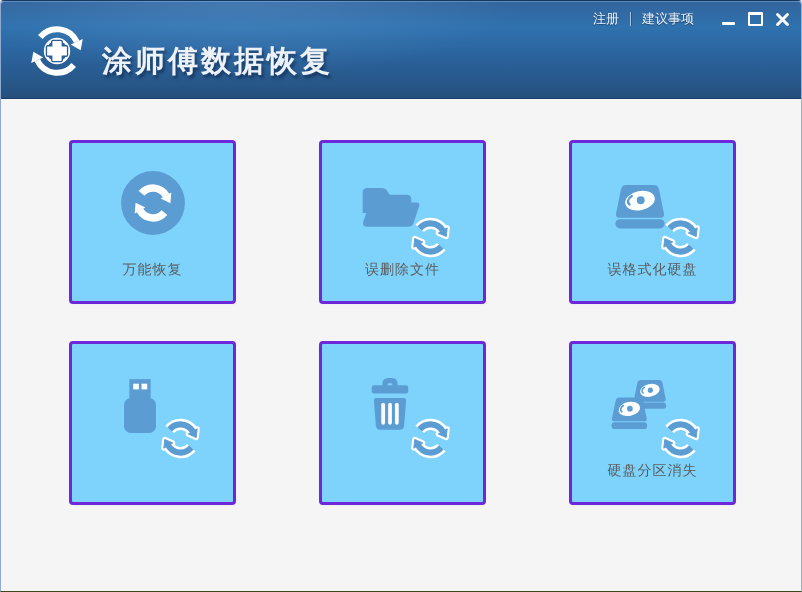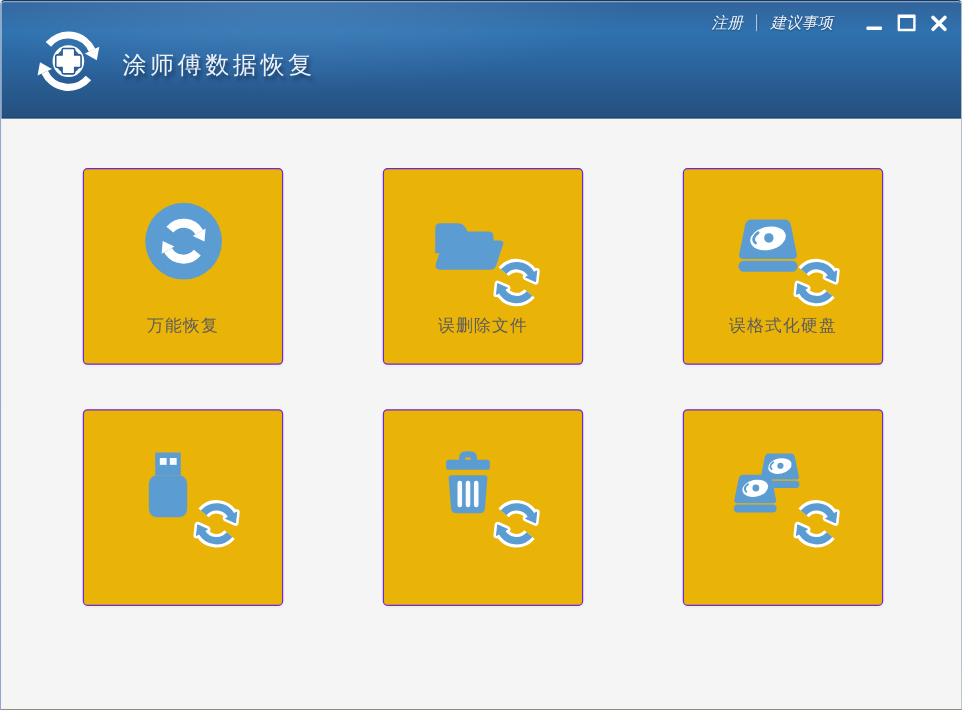--- a/index.html
+++ b/index.html
@@ -15,45 +15,45 @@
     position:relative;height:98px;
     background:
       radial-gradient(ellipse 420px 120px at 30% -10%, rgba(110,165,220,.35), rgba(110,165,220,0) 70%),
       linear-gradient(180deg,#33639b 0%,#2f72ae 26%,#2c67a2 48%,#254f7d 100%);
     box-shadow:inset 0 1px 0 rgba(140,185,230,.45), inset 0 -1px 0 rgba(10,30,60,.35);
     border-radius:3px 3px 0 0;
   }
   .logo{position:absolute;left:23px;top:17px;width:66px;height:66px;}
   .app-title{
     position:absolute;left:101px;top:40px;margin:0;
-    font-size:20px;font-weight:normal;letter-spacing:3px;color:#edf2f9;
+    font-size:30px;font-weight:bold;letter-spacing:3px;color:#edf2f9;
     text-shadow:2px 3px 3px rgba(8,28,58,.55);
   }
   .tb-right{position:absolute;top:9px;right:10px;display:flex;align-items:center;gap:14px;}
   .tb-links{display:flex;align-items:center;gap:11px;margin-right:12px;}
-  .tb-link{font-size:13px;color:#eef3fa;text-decoration:none;cursor:pointer;text-shadow:0 1px 1px rgba(10,30,60,.5);font-style:italic;}
+  .tb-link{font-size:13px;color:#eef3fa;text-decoration:none;cursor:pointer;text-shadow:0 1px 1px rgba(10,30,60,.5);}
   .tb-sep{width:1px;height:14px;background:rgba(235,243,252,.65);box-shadow:1px 0 0 rgba(20,50,90,.4);}
   .controls{display:flex;align-items:center;gap:10px;}
   .ctrl{width:17px;height:17px;position:relative;cursor:pointer;display:flex;align-items:center;justify-content:center;}
   .glyph-min{width:13px;height:3px;background:#fff;margin-top:8px;border-radius:1px;}
   .glyph-max{width:11px;height:9px;border:2px solid #fff;border-top-width:3px;border-radius:1px;}
   .glyph-close{width:17px;height:17px;position:relative;}
   .glyph-close::before,.glyph-close::after{
     content:"";position:absolute;left:0;top:7px;width:17px;height:3px;background:#fff;border-radius:2px;
   }
   .glyph-close::before{transform:rotate(45deg);}
   .glyph-close::after{transform:rotate(-45deg);}
   
   .main{
     height:492px;background:#f5f5f5;
     display:grid;grid-template-columns:repeat(3,167px);grid-auto-rows:164px;
     gap:37px 83px;padding:41px 67px 0 68px;box-sizing:border-box;
   }
   .card{
-    background:#eab308;border:1px solid #6d28d9;border-radius:4px;
+    background:#7dd3fc;border:3px solid #6d28d9;border-radius:4px;
     box-sizing:border-box;cursor:pointer;position:relative;
     box-shadow:0 1px 2px rgba(0,0,0,.03);
   }
   .icon-box{position:relative;width:106px;height:94px;margin:24px auto 0;}
   .main-ico{position:absolute;left:2px;top:2px;width:76px;height:76px;}
   .main-ico.center{left:19px;top:2px;width:68px;height:68px;}
   .badge{position:absolute;right:2px;bottom:0;width:47px;height:47px;}
   .card-label{
     position:absolute;left:0;right:0;bottom:22px;
     text-align:center;font-size:14px;color:#5c5c5c;letter-spacing:1px;white-space:nowrap;
@@ -205,16 +205,17 @@
       <div class="icon-box">
         <svg class="main-ico" viewBox="0 0 100 100">
           <use href="#drive-sym" x="32" y="2" width="62" height="62"></use>
           <use href="#drive-sym" x="2" y="24" width="68" height="68"></use>
         </svg>
         <svg class="badge" viewBox="0 0 100 100">
           <use href="#ref-halo"></use>
             <use href="#ref-fg"></use>
         </svg>
       </div>
+      <div class="card-label">硬盘分区消失</div>
     </div>
 
   </main>
 </div>
 
 </body></html>

